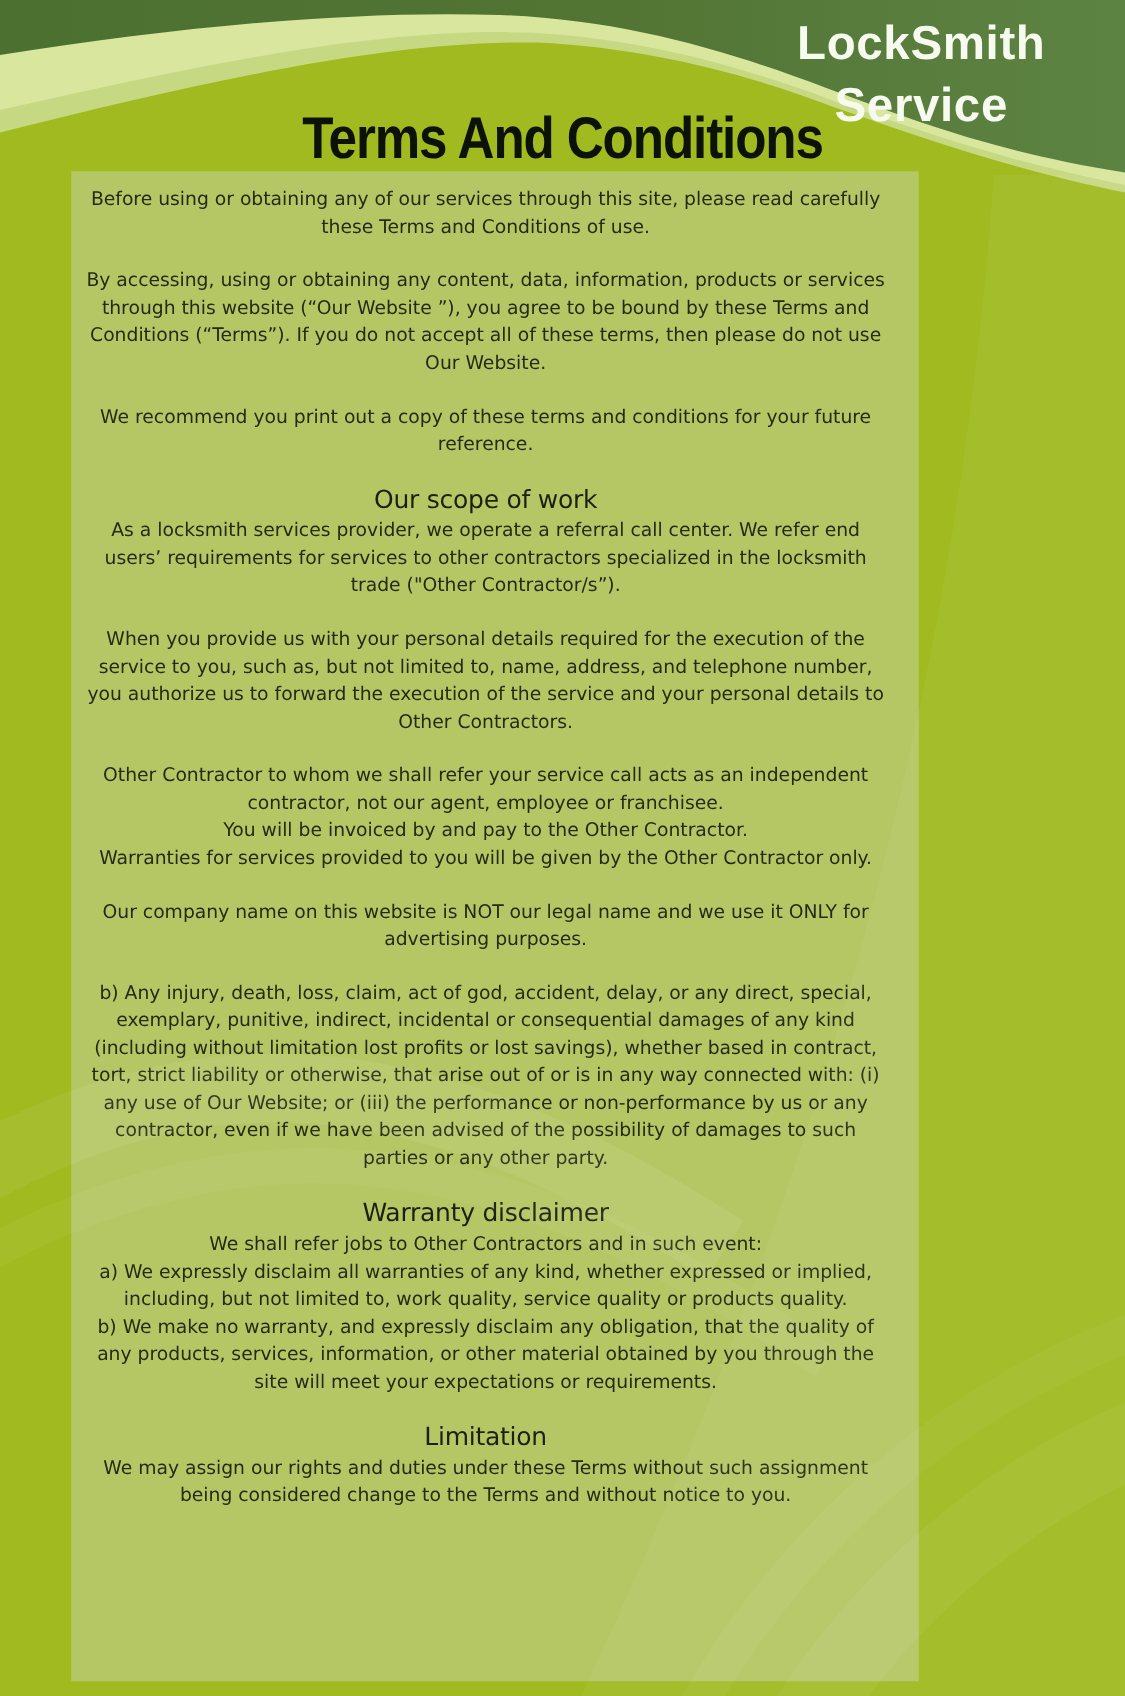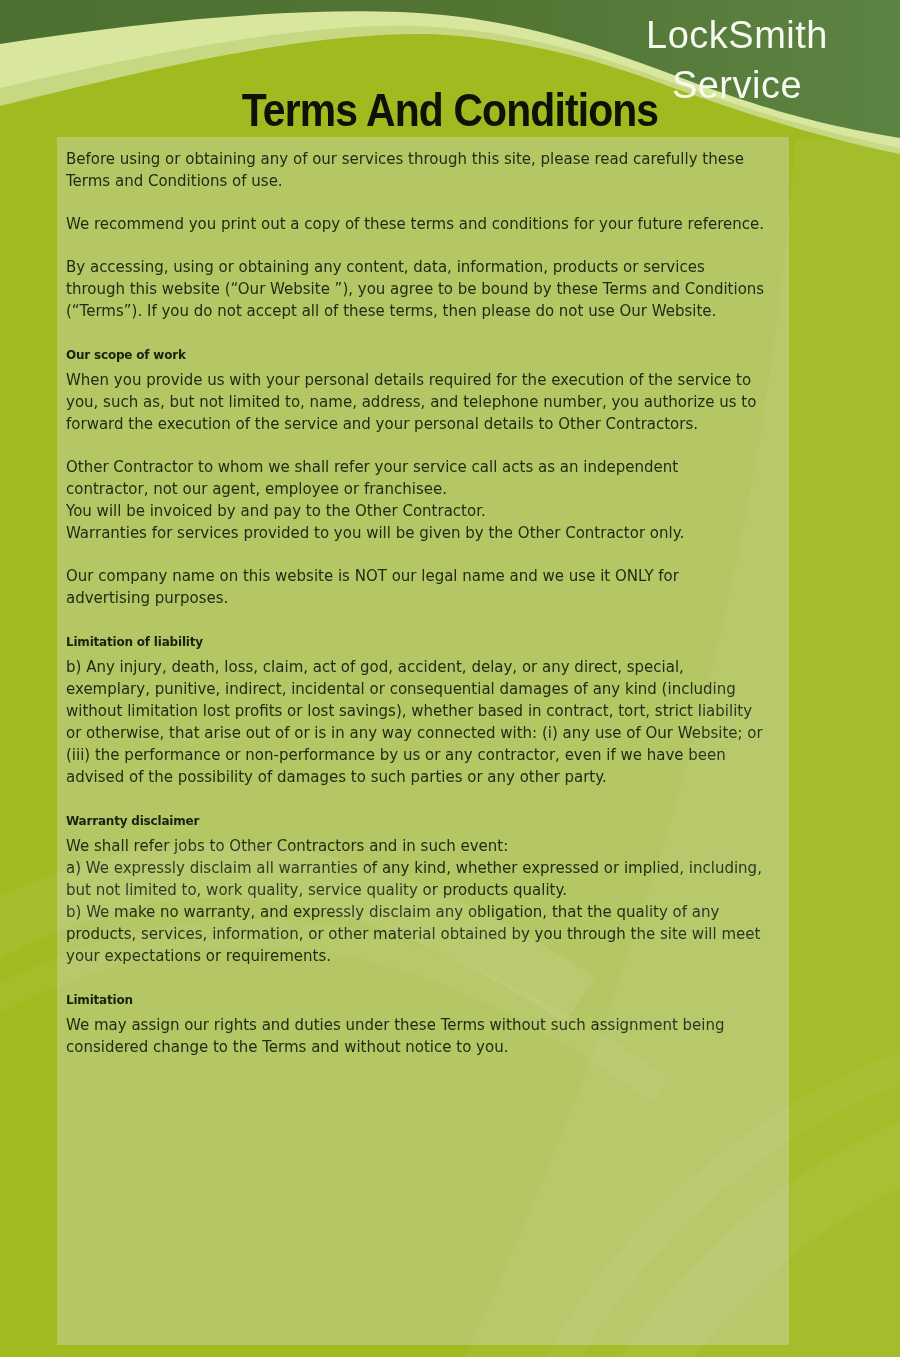--- a/index.html
+++ b/index.html
@@ -14,44 +14,45 @@
   }
   
   .header-svg{position:absolute;top:0;left:0;z-index:1;display:block;}
   .swoosh-mid{fill:var(--swoosh-mid,#c6d881);}
   .swoosh-light{fill:var(--swoosh-light,#d8e69e);}
   
   .brand{
     position:absolute;top:10px;right:28px;width:270px;z-index:2;
     text-align:center;color:var(--brand-text,#f7faee);
     font-family:"Liberation Sans",sans-serif;
-    font-size:38px;line-height:50px;font-weight:400;letter-spacing:.5px;
+    font-size:38px;line-height:50px;font-weight:700;letter-spacing:.5px;
   }
   
   .page-title{
     position:absolute;top:86px;left:0;width:900px;z-index:2;margin:0;
     text-align:center;color:var(--title,#0d1207);
     font-family:"Liberation Sans",sans-serif;
     font-size:47px;line-height:48px;font-weight:700;letter-spacing:-1px;
     transform:scaleX(.87);transform-origin:50% 50%;
   }
   
   .panel{
-    position:absolute;left:57px;top:137px;width:732px;height:1208px;z-index:1;
+    position:absolute;left:57px;top:137px;width:678px;height:1208px;z-index:1;
     box-sizing:border-box;padding:11px 24px 0 9px;
     background:var(--panel,#b5c765);
+    text-align:center;
   }
   .body-text{
     margin:0 0 21px 0;
     font-size:15px;line-height:22px;color:var(--text,#232b15);
     white-space:pre-line;
   }
   .sec-heading{
     margin:0 0 2px 0;
-    font-size:12px;line-height:24px;font-weight:700;
+    font-size:20px;line-height:24px;font-weight:400;
     color:var(--heading,#1a2110);letter-spacing:-.2px;
   }
   
   .watermark-svg{position:absolute;top:0;left:0;z-index:3;pointer-events:none;display:block;}
 </style>
 </head>
 <body>
 
 <div class="page">
 
@@ -71,38 +72,38 @@
   <div class="brand">
     <div>LockSmith</div>
     <div>Service</div>
   </div>
 
   <h1 class="page-title">Terms And Conditions</h1>
 
   <div class="panel">
     <div>
         <p class="body-text">Before using or obtaining any of our services through this site, please read carefully these Terms and Conditions of use.</p>
+        <p class="body-text">By accessing, using or obtaining any content, data, information, products or services through this website (“Our Website ”), you agree to be bound by these Terms and Conditions (“Terms”). If you do not accept all of these terms, then please do not use Our Website.</p>
         <p class="body-text">We recommend you print out a copy of these terms and conditions for your future reference.</p>
-        <p class="body-text">By accessing, using or obtaining any content, data, information, products or services through this website (“Our Website ”), you agree to be bound by these Terms and Conditions (“Terms”). If you do not accept all of these terms, then please do not use Our Website.</p>
       </div>
     <div>
         <section>
           <h2 class="sec-heading">Our scope of work</h2>
+          <p class="body-text">As a locksmith services provider, we operate a referral call center. We refer end users’ requirements for services to other contractors specialized in the locksmith trade ("Other Contractor/s”).</p>
         </section>
         <section>
           <p class="body-text">When you provide us with your personal details required for the execution of the service to you, such as, but not limited to, name, address, and telephone number, you authorize us to forward the execution of the service and your personal details to Other Contractors.</p>
         </section>
         <section>
           <p class="body-text">Other Contractor to whom we shall refer your service call acts as an independent contractor, not our agent, employee or franchisee.
 You will be invoiced by and pay to the Other Contractor.
 Warranties for services provided to you will be given by the Other Contractor only.</p>
           <p class="body-text">Our company name on this website is NOT our legal name and we use it ONLY for advertising purposes.</p>
         </section>
         <section>
-          <h2 class="sec-heading">Limitation of liability</h2>
           <p class="body-text">b) Any injury, death, loss, claim, act of god, accident, delay, or any direct, special, exemplary, punitive, indirect, incidental or consequential damages of any kind (including without limitation lost profits or lost savings), whether based in contract, tort, strict liability or otherwise, that arise out of or is in any way connected with: (i) any use of Our Website; or (iii) the performance or non-performance by us or any contractor, even if we have been advised of the possibility of damages to such parties or any other party.</p>
         </section>
         <section>
           <h2 class="sec-heading">Warranty disclaimer</h2>
           <p class="body-text">We shall refer jobs to Other Contractors and in such event:
 a) We expressly disclaim all warranties of any kind, whether expressed or implied, including, but not limited to, work quality, service quality or products quality.
 b) We make no warranty, and expressly disclaim any obligation, that the quality of any products, services, information, or other material obtained by you through the site will meet your expectations or requirements.</p>
         </section>
         <section>
           <h2 class="sec-heading">Limitation</h2>

